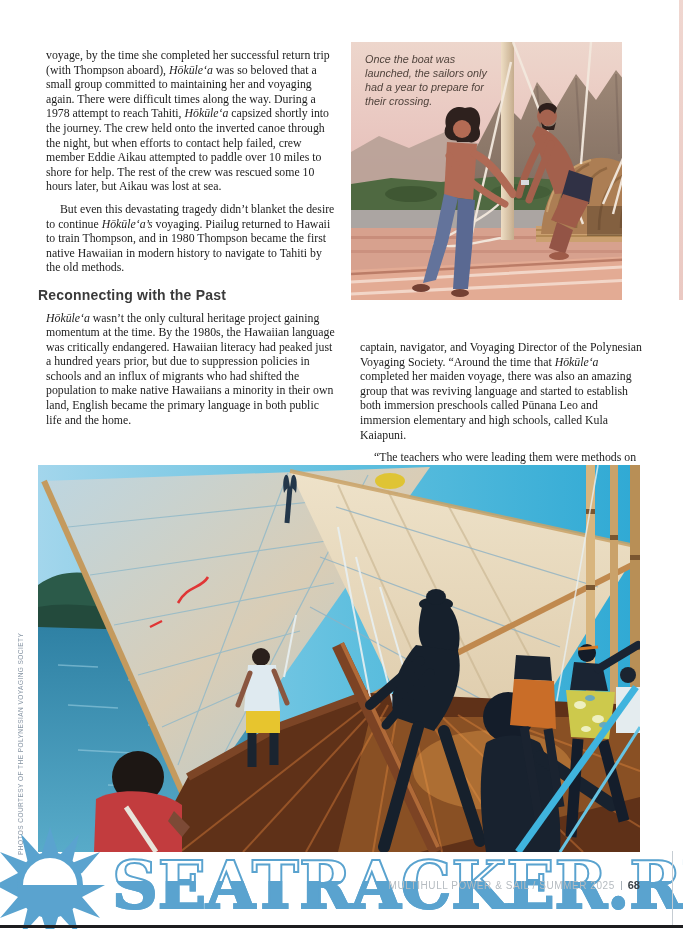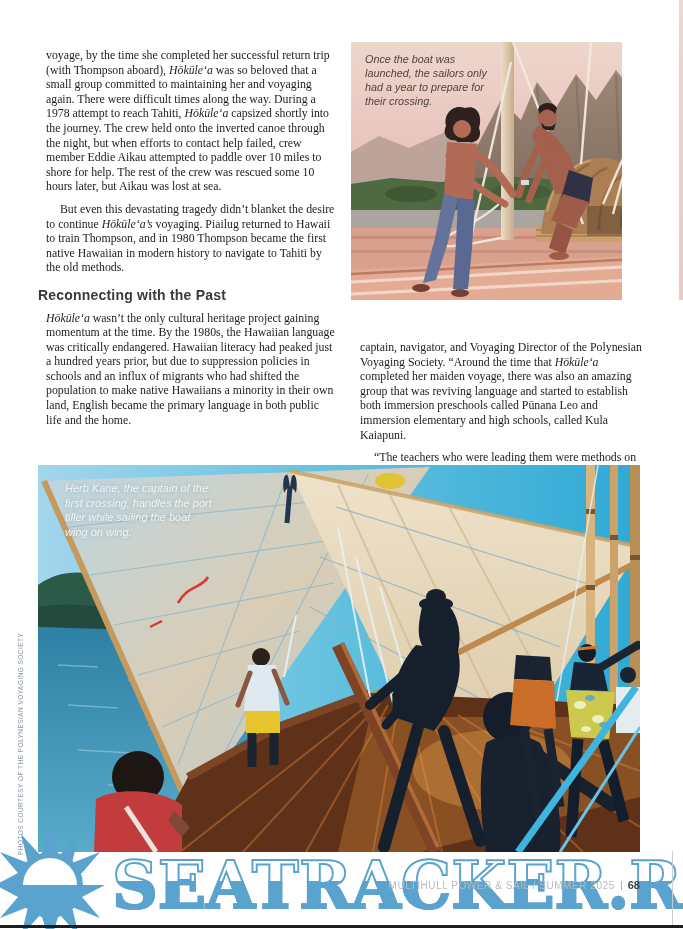--- a/index.html
+++ b/index.html
@@ -324,21 +324,20 @@
       </g>
       <g>
         <circle cx="590" cy="210" r="8" fill="#1b2430"></circle>
         <rect x="578" y="222" width="24" height="46" fill="#e4ecef"></rect>
       </g>
       <g>
         <line x1="598" y1="222" x2="480" y2="387" stroke="#3fb4de" stroke-width="7"></line>
         <line x1="602" y1="262" x2="522" y2="387" stroke="#66c4e4" stroke-width="3"></line>
       </g>
     </svg>
-    <figcaption class="caption cap-bottom">Herb Kane, the captain of the first crossing, handles the port tiller while sailing the boat wing on wing.</figcaption>
   </figure>
 
   <div class="side-credit">PHOTOS COURTESY OF THE POLYNESIAN VOYAGING SOCIETY</div>
 
   <div class="watermark">
     <svg class="wm-sun" width="126" height="126" viewBox="0 0 126 126">
       <g fill="#5aa3cf">
         <path d="M63,63 L118,63 L95,75 L113,96 L85,85 L92,114 L72,92 L63,121 L54,92 L34,114 L41,85 L13,96 L31,75 L8,63 L31,51 L13,30 L41,41 L34,12 L54,34 L63,5 L72,34 L92,12 L85,41 L113,30 L95,51 Z"></path>
         <circle cx="63" cy="63" r="33"></circle>
       </g>

